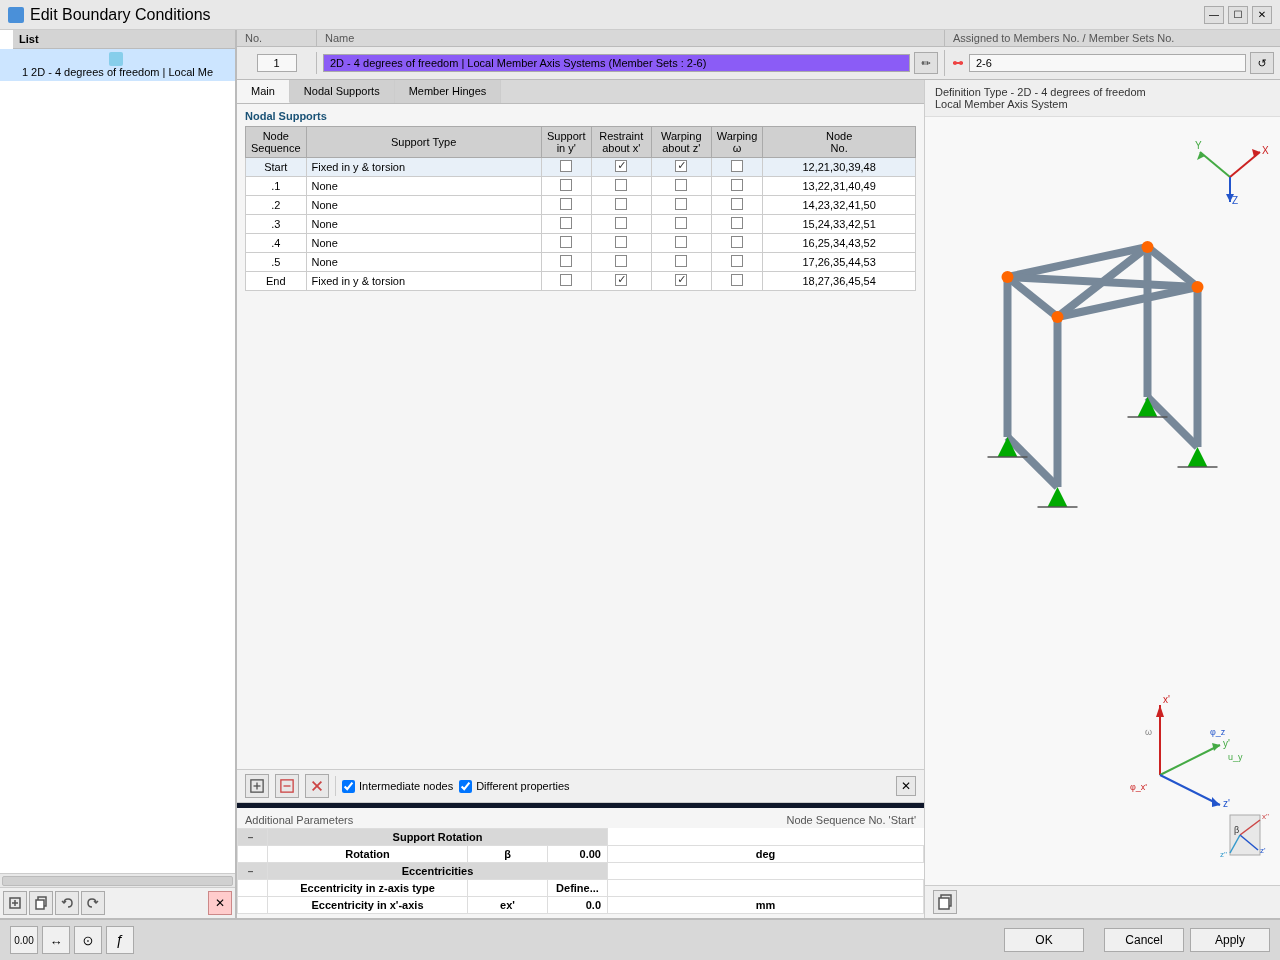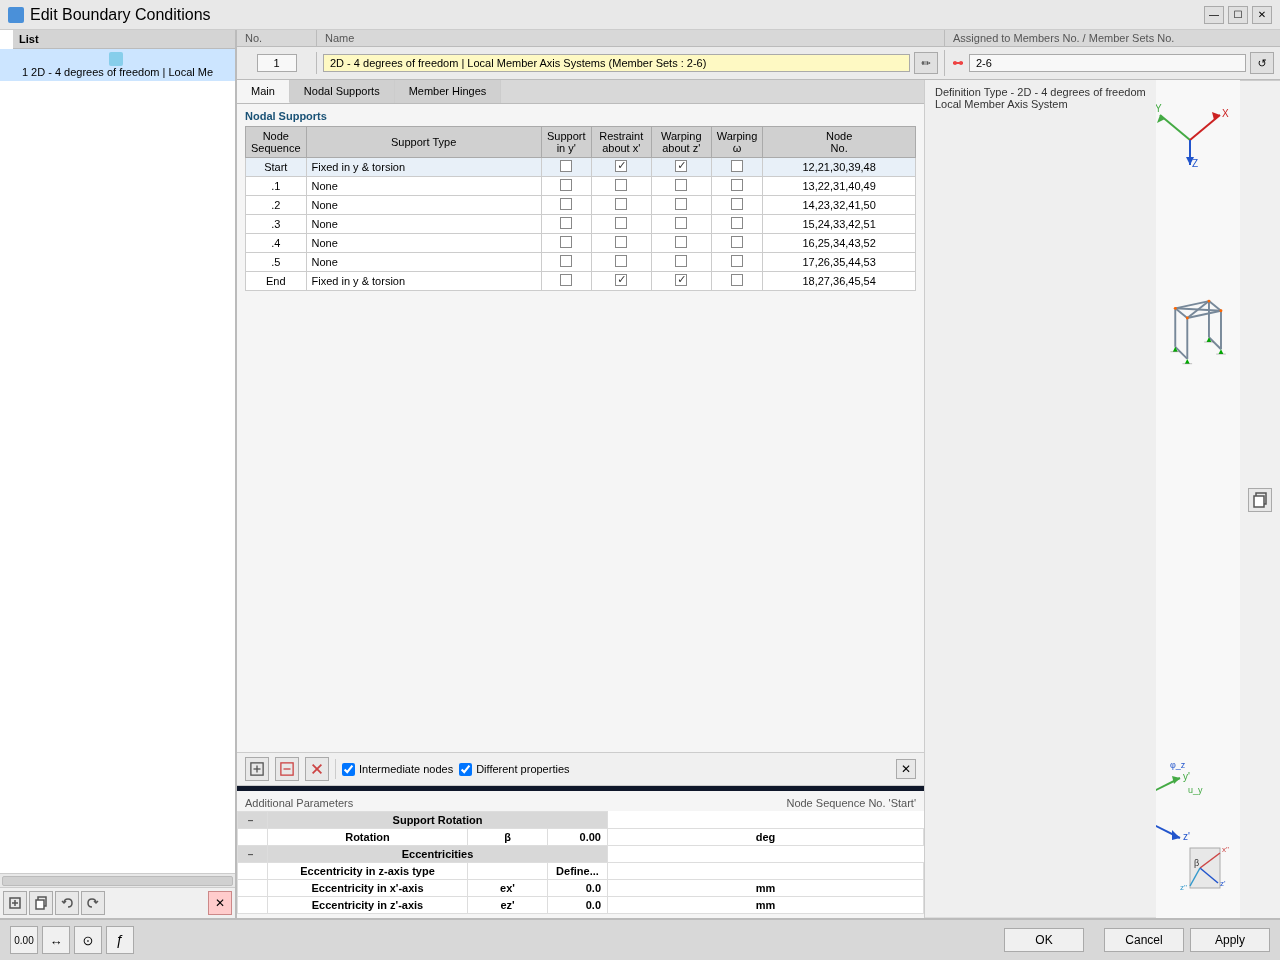--- a/index.html
+++ b/index.html
@@ -46,21 +46,21 @@
 
     
     .additional-params { border-top: 5px solid #0f172a; background: #f5f5f5; padding: 4px 0; flex-shrink: 0; }
     .params-header-row { display: flex; justify-content: space-between; padding: 2px 8px; font-size: 11px; color: #555; }
     .params-table { width: 100%; border-collapse: collapse; font-size: 11px; }
     .params-table tr td { padding: 2px 6px; border: 1px solid #ddd; font-weight: bold; }
     .params-table tr:first-child td { background: #d8d8d8; font-weight: bold; }
     .expand-icon { font-size: 10px; margin-right: 4px; color: #555; }
 
     
-    .diagram-panel { width: 355px; flex-shrink: 0; background: #f5f5f5; display: flex; overflow: hidden; }
+    .diagram-panel { width: 355px; flex-shrink: 0; background: #f5f5f5; display: flex; flex-direction: column; overflow: hidden; }
     .diagram-header { padding: 6px 10px; font-size: 11px; color: #333; border-bottom: 1px solid #ddd; background: #efefef; }
     .diagram-area { flex: 1; position: relative; overflow: hidden; background: #f8f8f8; }
     .diagram-footer { padding: 4px 8px; border-top: 1px solid #ccc; background: #f0f0f0; display: flex; align-items: center; }
     .action-icon-btn { width: 28px; height: 28px; border: 1px solid #aaa; background: #f0f0f0; cursor: pointer; display: flex; align-items: center; justify-content: center; font-size: 13px; }
     .action-btn { padding: 4px 18px; border: 1px solid #aaa; background: #f0f0f0; cursor: pointer; font-size: 12px; min-width: 70px; }
 
     
     .full-layout { display: flex; flex-direction: column; height: 100%; }
     
     
@@ -142,21 +142,21 @@
         <div style="width:80px; padding:2px 8px; font-size:11px; color:#555; border-right:1px solid #bbb;">No.</div>
         <div style="flex:1; padding:2px 8px; font-size:11px; color:#555; border-right:1px solid #bbb;">Name</div>
         <div style="width:335px; padding:2px 8px; font-size:11px; color:#555;">Assigned to Members No. / Member Sets No.</div>
       </div>
 
       <div style="display:flex; align-items:center; background:#ebebeb; border-bottom:1px solid #bbb; padding:3px 0;">
         <div style="width:80px; padding:2px 8px; border-right:1px solid #bbb; display:flex; justify-content:center;">
           <input type="text" class="no-field" style="width: 40px; text-align: center; border: 1px solid rgb(170, 170, 170); padding: 2px 4px; font-size: 11px; background: rgb(248, 248, 248);" value="1">
         </div>
         <div style="flex:1; padding:2px 6px; border-right:1px solid #bbb; display:flex; align-items:center; gap:4px;">
-          <input type="text" style="flex: 1 1 0%; border: 1px solid rgb(170, 170, 170); padding: 2px 6px; font-size: 11px; background: #fef9c3;" value="2D - 4 degrees of freedom | Local Member Axis Systems (Member Sets : 2-6)">
+          <input type="text" style="flex: 1 1 0%; border: 1px solid rgb(170, 170, 170); padding: 2px 6px; font-size: 11px; background: #8b5cf6;" value="2D - 4 degrees of freedom | Local Member Axis Systems (Member Sets : 2-6)">
           <button class="edit-btn" style="width:24px; height:22px; border:1px solid #aaa; background:#e0e0e0; cursor:pointer; display:flex; align-items:center; justify-content:center; font-size:11px;">✏</button>
         </div>
         <div style="width:335px; padding:2px 6px; display:flex; align-items:center; gap:4px;">
           <svg width="14" height="14" viewBox="0 0 14 14">
               <line x1="2" y1="7" x2="12" y2="7" stroke="#e44" stroke-width="2"></line>
               <circle cx="4" cy="7" r="2" fill="#e44"></circle>
               <circle cx="10" cy="7" r="2" fill="#e44"></circle>
             </svg>
           <input type="text" style="flex: 1 1 0%; border: 1px solid rgb(170, 170, 170); padding: 2px 6px; font-size: 11px; background: rgb(248, 248, 248);" value="2-6">
           <button class="edit-btn" style="width:24px; height:22px; border:1px solid #aaa; background:#e0e0e0; cursor:pointer; display:flex; align-items:center; justify-content:center; font-size:11px;">↺</button>
@@ -326,27 +326,20 @@
                     <td>Define...</td>
                     <td></td>
                   </tr>
                   <tr>
                     <td style="width:30px;"></td>
                     <td>Eccentricity in x'-axis</td>
                     <td style="text-align:center;">ex'</td>
                     <td style="text-align:right;">0.0</td>
                     <td>mm</td>
                   </tr>
-                  <tr>
-                    <td style="width:30px;"></td>
-                    <td>Eccentricity in z'-axis</td>
-                    <td style="text-align:center;">ez'</td>
-                    <td style="text-align:right;">0.0</td>
-                    <td>mm</td>
-                  </tr>
                 </tbody>
               </table>
             </div>
           </div>
         </div>
 
         <div class="diagram-panel">
           <div class="diagram-header">
             <span>Definition Type - 2D - 4 degrees of freedom</span><br>
             <span>Local Member Axis System</span>

